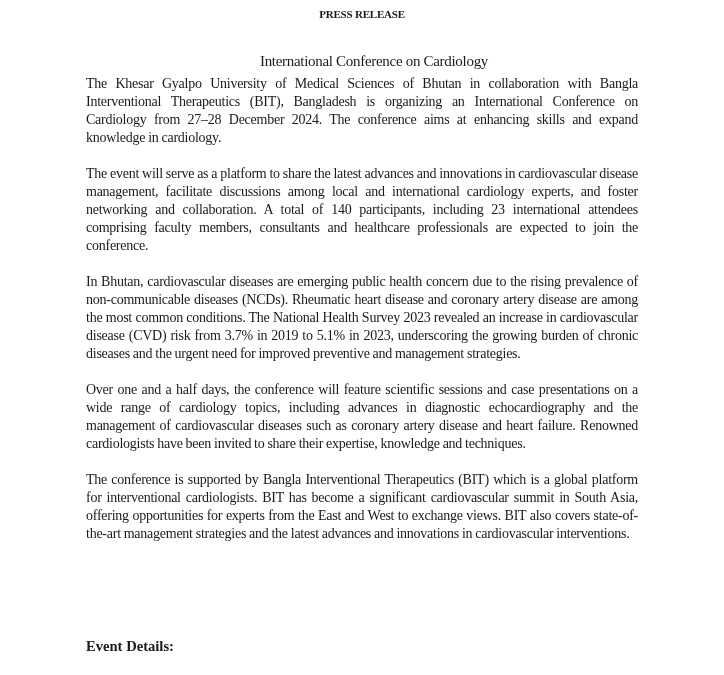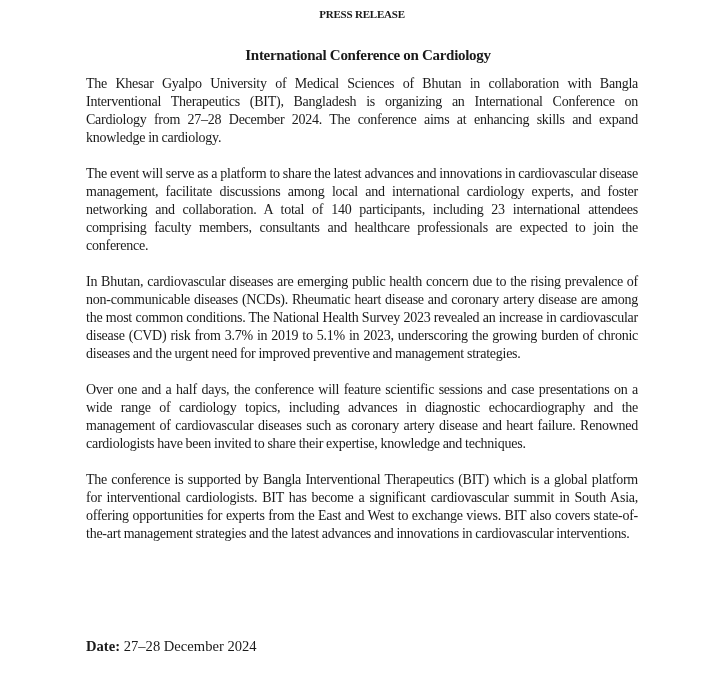--- a/index.html
+++ b/index.html
@@ -31,26 +31,26 @@
     letter-spacing: -0.2px;
     top: 5px;
     line-height: 18px;
     margin: 0;
   }
   .subtitle {
     position: absolute;
     left: 0;
     width: 552px;
     text-align: center;
-    font-weight: bold;
+    font-weight: normal;
     font-size: 15px;
     letter-spacing: -0.3px;
     top: 40px;
     line-height: 18px;
-    margin: 6px;
+    margin: 12px;
   }
   .body {
     position: absolute;
     left: 0;
     top: 75px;
     width: 552px;
   }
   .para {
     margin: 0 0 18px 0;
     font-size: 14px;
@@ -79,15 +79,15 @@
 
   <div class="body">
     <p class="para">The Khesar Gyalpo University of Medical Sciences of Bhutan in collaboration with Bangla Interventional Therapeutics (BIT), Bangladesh is organizing an International Conference on Cardiology from 27–28 December 2024. The conference aims at enhancing skills and expand knowledge in cardiology.</p>
     <p class="para">The event will serve as a platform to share the latest advances and innovations in cardiovascular disease management, facilitate discussions among local and international cardiology experts, and foster networking and collaboration. A total of 140 participants, including 23 international attendees comprising faculty members, consultants and healthcare professionals are expected to join the conference.</p>
     <p class="para">In Bhutan, cardiovascular diseases are emerging public health concern due to the rising prevalence of non-communicable diseases (NCDs). Rheumatic heart disease and coronary artery disease are among the most common conditions. The National Health Survey 2023 revealed an increase in cardiovascular disease (CVD) risk from 3.7% in 2019 to 5.1% in 2023, underscoring the growing burden of chronic diseases and the urgent need for improved preventive and management strategies.</p>
     <p class="para">Over one and a half days, the conference will feature scientific sessions and case presentations on a wide range of cardiology topics, including advances in diagnostic echocardiography and the management of cardiovascular diseases such as coronary artery disease and heart failure. Renowned cardiologists have been invited to share their expertise, knowledge and techniques.</p>
     <p class="para">The conference is supported by Bangla Interventional Therapeutics (BIT) which is a global platform for interventional cardiologists. BIT has become a significant cardiovascular summit in South Asia, offering opportunities for experts from the East and West to exchange views. BIT also covers state-of-the-art management strategies and the latest advances and innovations in cardiovascular interventions.</p>
   </div>
 
   <div class="details">
-    <p class="line"><span class="bold">Date:</span><span> 27–28 December 2024</span></p>
+    <p class="line bold">Event Details:</p>
   </div>
 </div>
 
 </body></html>

